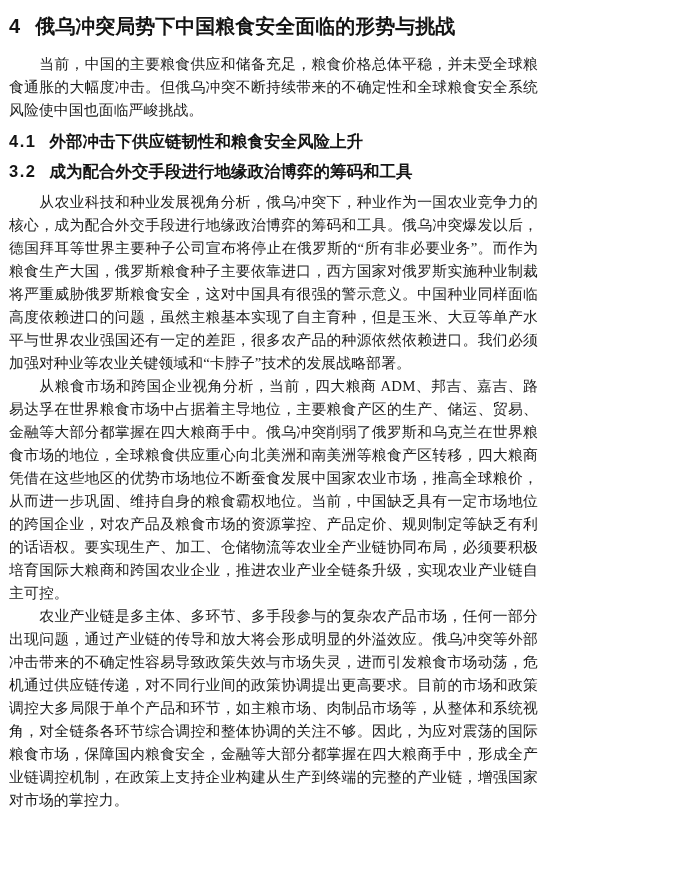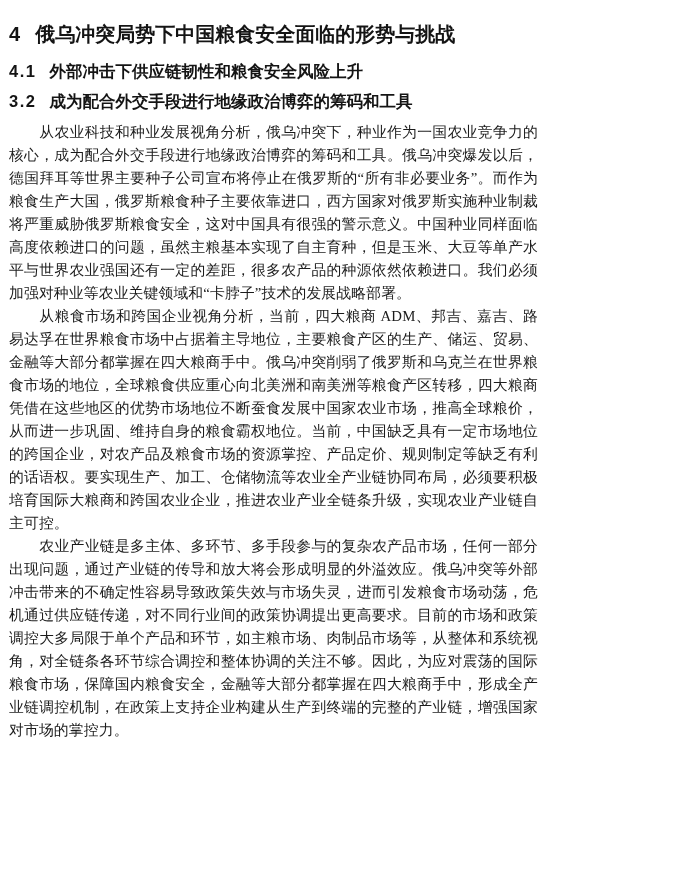--- a/index.html
+++ b/index.html
@@ -7,21 +7,21 @@
     width: 683px;
     height: 888px;
     overflow: hidden;
     background: #ffffff;
     color: #1b1b1b;
   }
   .page {
     box-sizing: border-box;
     width: 548px;
     height: 888px;
-    padding: 22px 10px 0 9px;
+    padding: 14px 10px 0 9px;
     overflow: hidden;
   }
   .h-l1 {
     font-family: "Liberation Sans", "DejaVu Sans", sans-serif;
     font-weight: 700;
     font-size: 20px;
     line-height: 24px;
     color: #141414;
     margin: 0 0 15px 0;
   }
@@ -46,20 +46,21 @@
     color: #1b1b1b;
   }
 </style>
 </head>
 <body>
 
 <main class="page">
 
   <h1 class="h-l1"><span class="h-num">4</span><span>俄乌冲突局势下中国粮食安全面临的形势与挑战</span></h1>
 
+  <p class="body-para">当前，中国的主要粮食供应和储备充足，粮食价格总体平稳，并未受全球粮食通胀的大幅度冲击。但俄乌冲突不断持续带来的不确定性和全球粮食安全系统风险使中国也面临严峻挑战。</p>
 
   <h2 class="h-l2"><span class="h-num">4.1</span><span>外部冲击下供应链韧性和粮食安全风险上升</span></h2>
 
 
   <h2 class="h-l2"><span class="h-num">3.2</span><span>成为配合外交手段进行地缘政治博弈的筹码和工具</span></h2>
 
   <p class="body-para">从农业科技和种业发展视角分析，俄乌冲突下，种业作为一国农业竞争力的核心，成为配合外交手段进行地缘政治博弈的筹码和工具。俄乌冲突爆发以后，德国拜耳等世界主要种子公司宣布将停止在俄罗斯的“所有非必要业务”。而作为粮食生产大国，俄罗斯粮食种子主要依靠进口，西方国家对俄罗斯实施种业制裁将严重威胁俄罗斯粮食安全，这对中国具有很强的警示意义。中国种业同样面临高度依赖进口的问题，虽然主粮基本实现了自主育种，但是玉米、大豆等单产水平与世界农业强国还有一定的差距，很多农产品的种源依然依赖进口。我们必须加强对种业等农业关键领域和“卡脖子”技术的发展战略部署。</p>
   <p class="body-para">从粮食市场和跨国企业视角分析，当前，四大粮商 ADM、邦吉、嘉吉、路易达孚在世界粮食市场中占据着主导地位，主要粮食产区的生产、储运、贸易、金融等大部分都掌握在四大粮商手中。俄乌冲突削弱了俄罗斯和乌克兰在世界粮食市场的地位，全球粮食供应重心向北美洲和南美洲等粮食产区转移，四大粮商凭借在这些地区的优势市场地位不断蚕食发展中国家农业市场，推高全球粮价，从而进一步巩固、维持自身的粮食霸权地位。当前，中国缺乏具有一定市场地位的跨国企业，对农产品及粮食市场的资源掌控、产品定价、规则制定等缺乏有利的话语权。要实现生产、加工、仓储物流等农业全产业链协同布局，必须要积极培育国际大粮商和跨国农业企业，推进农业产业全链条升级，实现农业产业链自主可控。</p>
 
 

